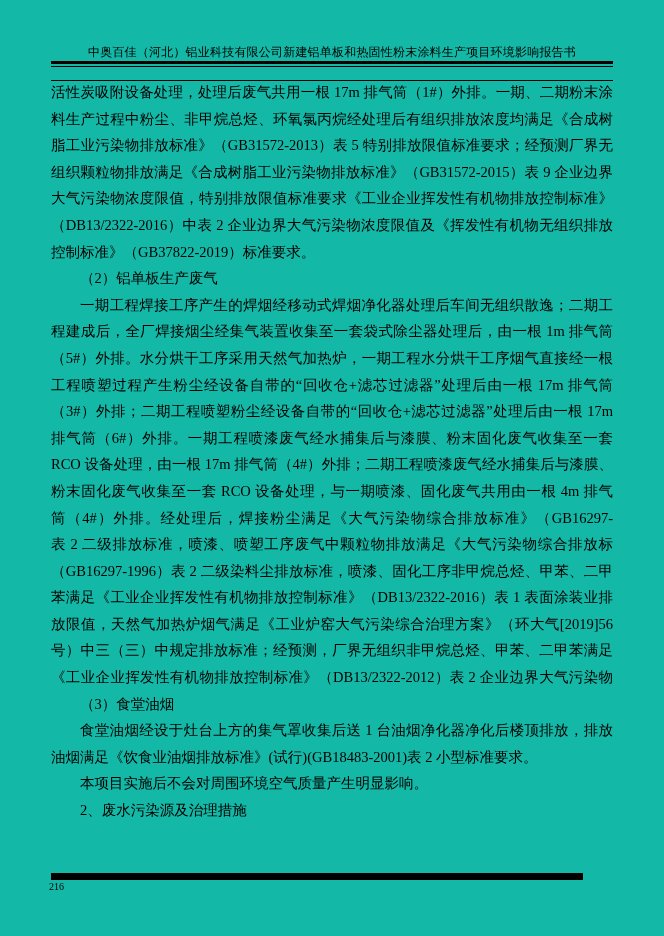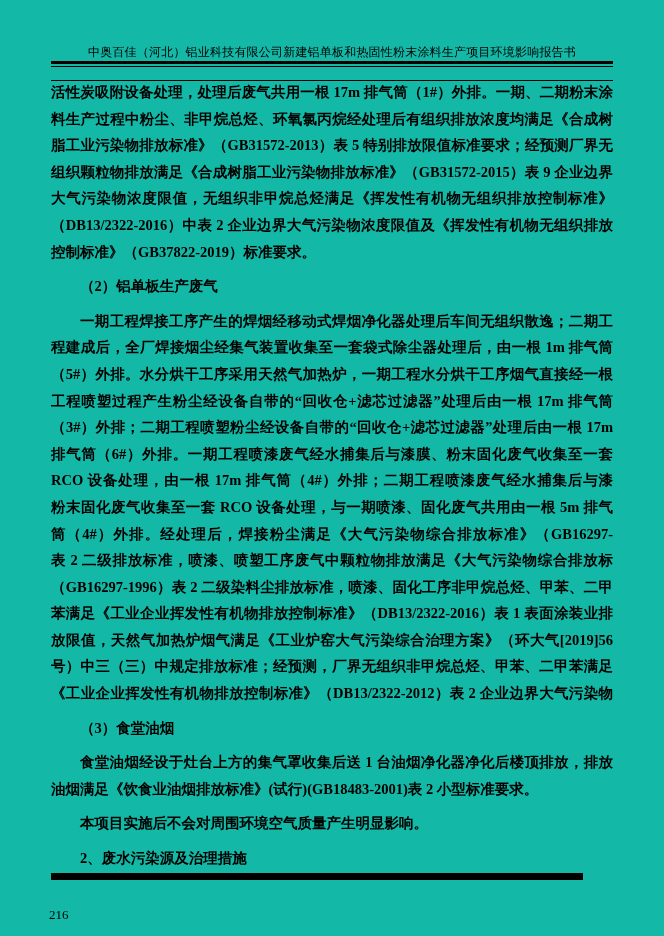--- a/index.html
+++ b/index.html
@@ -37,69 +37,67 @@
     left: 51px;
     width: 562px;
     font-size: 14.5px;
   }
   .line {
     height: 26.6px;
     line-height: 26.6px;
     text-align: justify;
     text-align-last: justify;
     overflow: hidden;
-    font-weight: bold;
   }
   .line.para-end { text-align-last: left; }
-  .line.first-indent { text-indent: 2em; margin-top: 8px; }
+  .line.first-indent { text-indent: 2em; }
   .footer-bar {
     position: absolute;
     left: 51px;
     top: 873px;
     width: 532px;
     height: 7px;
     background: #000000;
   }
   .page-number {
     position: absolute;
     left: 49px;
     top: 881px;
-    font-size: 13px;
+    font-size: 10px;
     line-height: 12px;
-    margin-top: 28px;
   }
 </style>
 </head>
 <body>
 
 <div class="page">
 
   <div class="header-title">中奥百佳（河北）铝业科技有限公司新建铝单板和热固性粉末涂料生产项目环境影响报告书</div>
 
   <div class="rule rule-thick"></div>
   <div class="rule rule-thin"></div>
   <div class="rule rule-body"></div>
 
   <div class="body-text">
       <div class="line">活性炭吸附设备处理，处理后废气共用一根 17m 排气筒（1#）外排。一期、二期粉末涂</div>
       <div class="line">料生产过程中粉尘、非甲烷总烃、环氧氯丙烷经处理后有组织排放浓度均满足《合成树</div>
       <div class="line">脂工业污染物排放标准》（GB31572-2013）表 5 特别排放限值标准要求；经预测厂界无</div>
       <div class="line">组织颗粒物排放满足《合成树脂工业污染物排放标准》（GB31572-2015）表 9 企业边界</div>
-      <div class="line">大气污染物浓度限值，无组织非甲烷总烃满足《挥发性有机物无组织排放控制标准》</div>
+      <div class="line">大气污染物浓度限值，特别排放限值标准要求《工业企业挥发性有机物排放控制标准》</div>
       <div class="line">（DB13/2322-2016）中表 2 企业边界大气污染物浓度限值及《挥发性有机物无组织排放</div>
       <div class="line para-end">控制标准》（GB37822-2019）标准要求。</div>
       <div class="line para-end first-indent">（2）铝单板生产废气</div>
       <div class="line first-indent">一期工程焊接工序产生的焊烟经移动式焊烟净化器处理后车间无组织散逸；二期工</div>
       <div class="line">程建成后，全厂焊接烟尘经集气装置收集至一套袋式除尘器处理后，由一根 1m 排气筒</div>
       <div class="line">（5#）外排。水分烘干工序采用天然气加热炉，一期工程水分烘干工序烟气直接经一根</div>
       <div class="line">工程喷塑过程产生粉尘经设备自带的“回收仓+滤芯过滤器”处理后由一根 17m 排气筒</div>
       <div class="line">（3#）外排；二期工程喷塑粉尘经设备自带的“回收仓+滤芯过滤器”处理后由一根 17m</div>
       <div class="line">排气筒（6#）外排。一期工程喷漆废气经水捕集后与漆膜、粉末固化废气收集至一套</div>
       <div class="line">RCO 设备处理，由一根 17m 排气筒（4#）外排；二期工程喷漆废气经水捕集后与漆膜、</div>
-      <div class="line">粉末固化废气收集至一套 RCO 设备处理，与一期喷漆、固化废气共用由一根 5m 排气</div>
+      <div class="line">粉末固化废气收集至一套 RCO 设备处理，与一期喷漆、固化废气共用由一根 4m 排气</div>
       <div class="line">筒（4#）外排。经处理后，焊接粉尘满足《大气污染物综合排放标准》（GB16297-1996）</div>
       <div class="line">表 2 二级排放标准，喷漆、喷塑工序废气中颗粒物排放满足《大气污染物综合排放标准》</div>
       <div class="line">（GB16297-1996）表 2 二级染料尘排放标准，喷漆、固化工序非甲烷总烃、甲苯、二甲</div>
       <div class="line">苯满足《工业企业挥发性有机物排放控制标准》（DB13/2322-2016）表 1 表面涂装业排</div>
       <div class="line">放限值，天然气加热炉烟气满足《工业炉窑大气污染综合治理方案》（环大气[2019]56</div>
       <div class="line">号）中三（三）中规定排放标准；经预测，厂界无组织非甲烷总烃、甲苯、二甲苯满足</div>
       <div class="line">《工业企业挥发性有机物排放控制标准》（DB13/2322-2012）表 2 企业边界大气污染物</div>
       <div class="line para-end first-indent">（3）食堂油烟</div>
       <div class="line first-indent">食堂油烟经设于灶台上方的集气罩收集后送 1 台油烟净化器净化后楼顶排放，排放</div>
       <div class="line para-end">油烟满足《饮食业油烟排放标准》(试行)(GB18483-2001)表 2 小型标准要求。</div>

